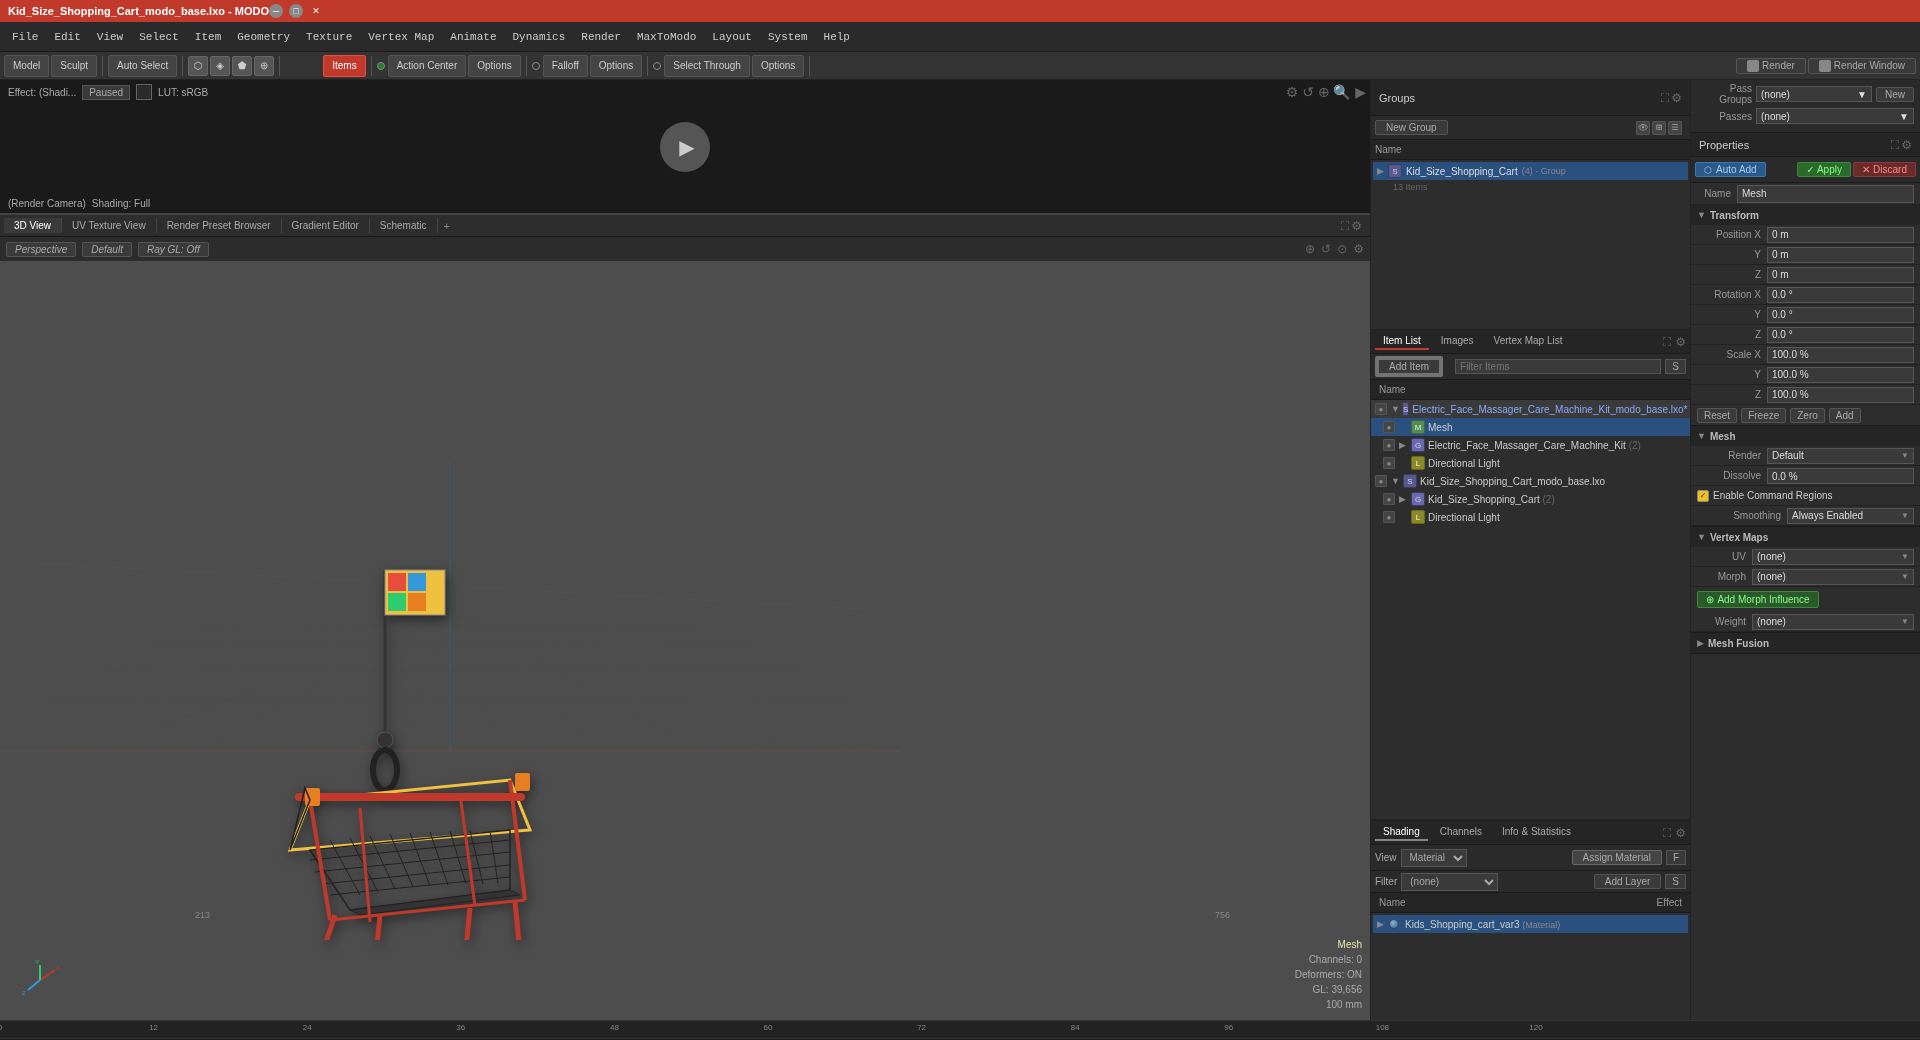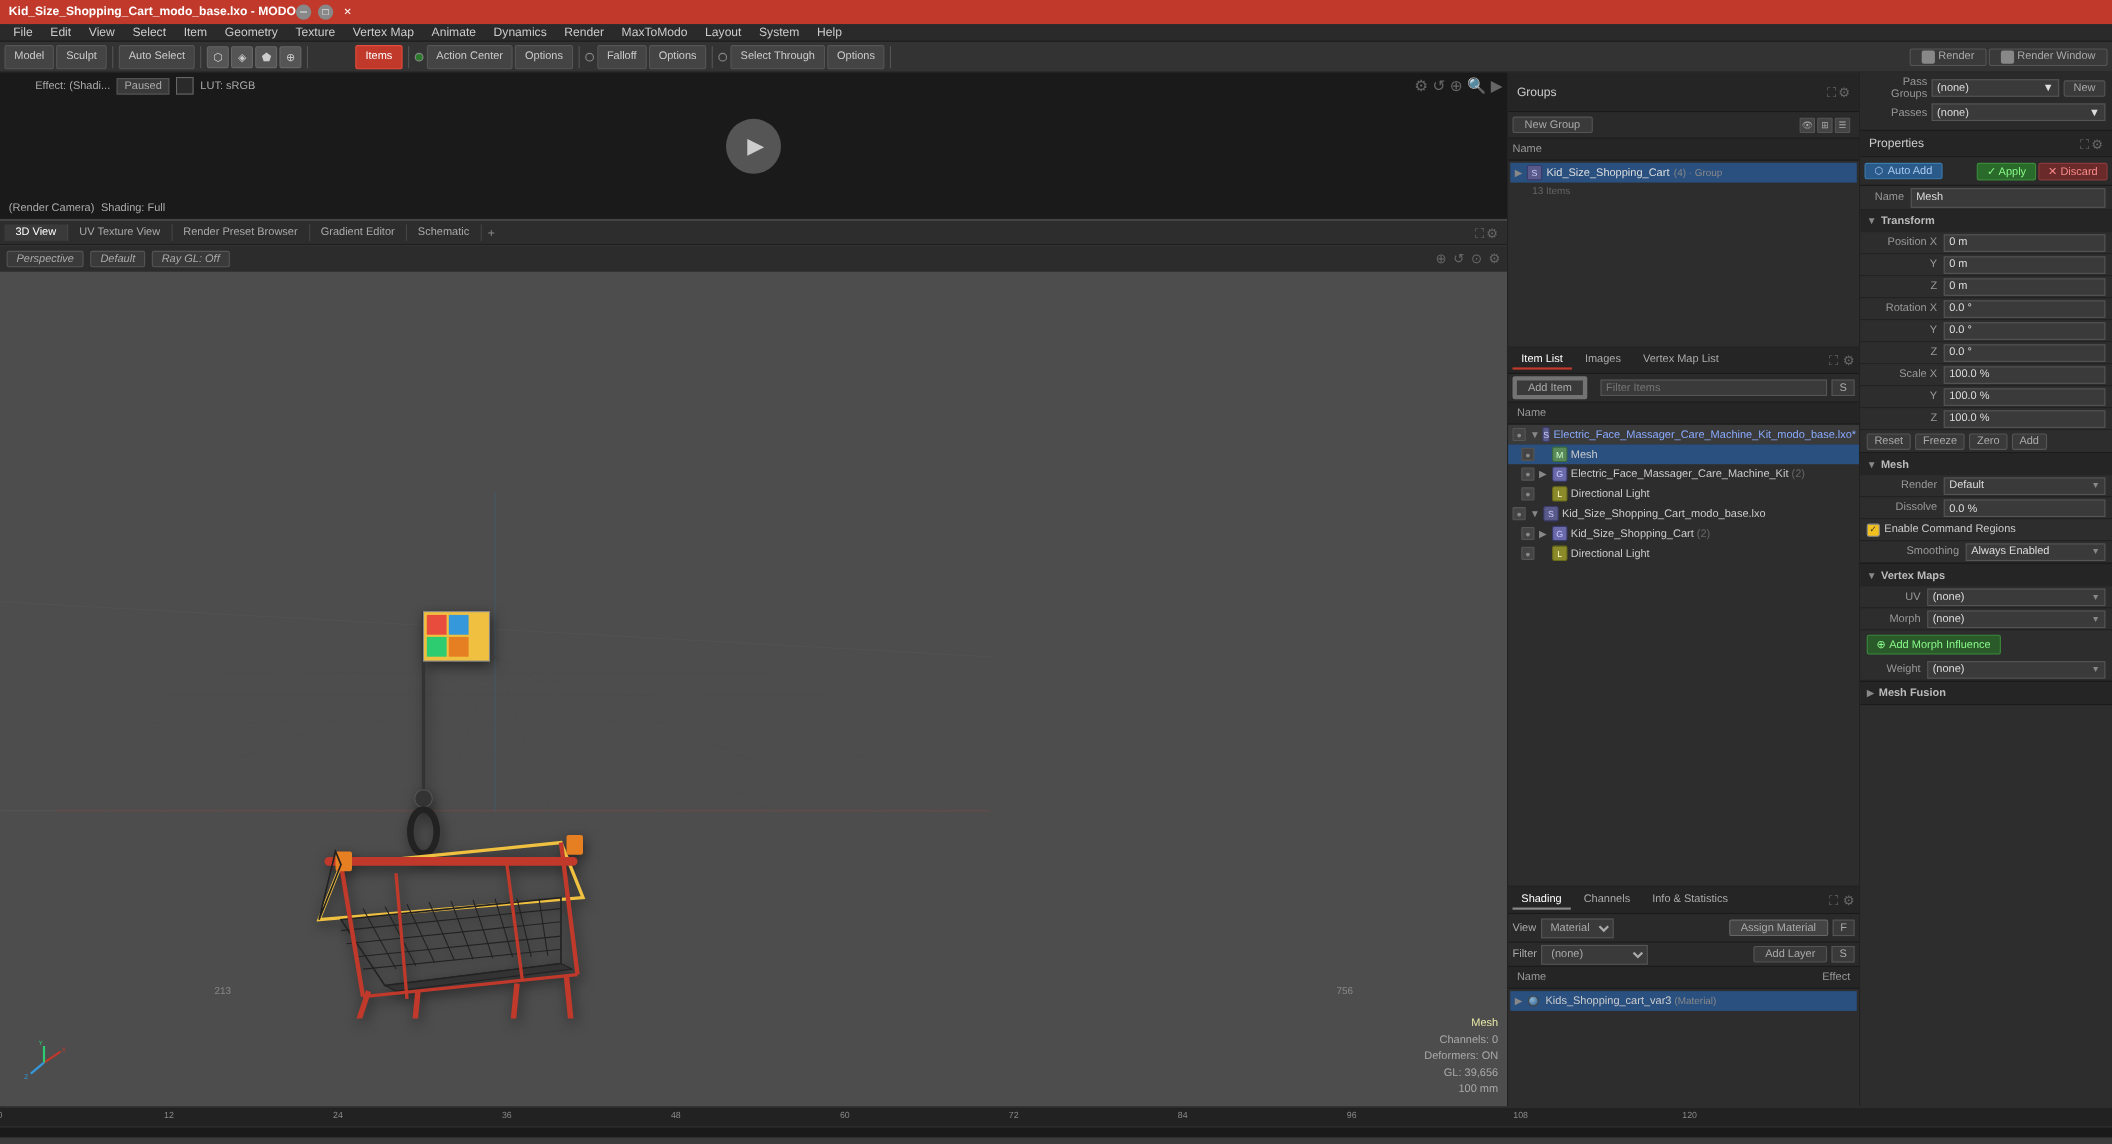--- a/index.html
+++ b/index.html
@@ -5,21 +5,21 @@
     * { box-sizing: border-box; margin: 0; padding: 0; }
     body { background: #3c3c3c; font-family: Arial, sans-serif; font-size: 11px; color: #ccc; width: 1920px; height: 1040px; overflow: hidden; }
     
     
     #titlebar { background: #c0392b; height: 22px; display: flex; align-items: center; justify-content: flex-start; padding: 0 8px; }
     #titlebar .title { color: white; font-size: 11px; font-weight: bold; }
     #titlebar .controls { display: flex; gap: 6px; }
     #titlebar .ctrl-btn { width: 14px; height: 14px; border-radius: 50%; border: none; cursor: pointer; font-size: 9px; display: flex; align-items: center; justify-content: center; background: #888; color: white; }
 
     
-    #menubar { background: #2a2a2a; height: 16px; display: flex; align-items: center; padding: 0 4px; border-bottom: 1px solid #1a1a1a; }
+    #menubar { background: #2a2a2a; height: 30px; display: flex; align-items: center; padding: 0 4px; border-bottom: 1px solid #1a1a1a; font-family: Liberation Mono, monospace; }
     .menu-item { padding: 2px 8px; color: #ccc; cursor: pointer; font-size: 11px; }
 
     
     #toolbar { background: #333; height: 28px; display: flex; align-items: center; padding: 0 4px; gap: 2px; border-bottom: 1px solid #222; }
     .tool-btn { height: 22px; padding: 0 8px; background: #444; border: 1px solid #555; color: #ccc; cursor: pointer; font-size: 10px; border-radius: 2px; display: flex; align-items: center; gap: 3px; }
     .tool-btn.active { background: #c0392b; color: white; border-color: #e74c3c; margin-left: 38px; }
     .tool-btn-icon { width: 20px; height: 20px; background: #555; border: 1px solid #666; border-radius: 2px; display: flex; align-items: center; justify-content: center; cursor: pointer; font-size: 10px; }
     .separator { width: 1px; height: 20px; background: #555; margin: 0 3px; }
     .tool-radio { display: flex; align-items: center; gap: 3px; }
     .radio-dot { width: 8px; height: 8px; border-radius: 50%; border: 1px solid #888; background: #2a7a2a; }
@@ -271,21 +271,21 @@
     <span>Render Window</span>
   </button>
 </div>
 
 <div id="main">
 
   <div id="viewport-area">
 
     <div id="preview-strip" style="position:relative;">
       <div style="position:absolute;top:4px;left:8px;display:flex;gap:6px;align-items:center;">
-        <span style="font-size:10px;color:#aaa;margin-left:24px;">Effect: (Shadi...</span>
+        <span style="font-size:10px;color:#aaa;">Effect: (Shadi...</span>
         <span style="font-size:10px;color:#aaa;background:#3a3a3a;padding:1px 6px;border:1px solid #555;">Paused</span>
         <div style="width:16px;height:16px;border:1px solid #666;background:#2a2a2a;"></div>
         <span style="font-size:10px;color:#aaa;">LUT: sRGB</span>
       </div>
       <div id="play-btn"></div>
       <div style="position:absolute;top:4px;right:4px;display:flex;gap:4px;">
         <span style="font-size:14px;color:#666;cursor:pointer;">⚙</span>
         <span style="font-size:14px;color:#666;cursor:pointer;">↺</span>
         <span style="font-size:14px;color:#666;cursor:pointer;">⊕</span>
         <span style="font-size:14px;color:#666;cursor:pointer;">🔍</span>

